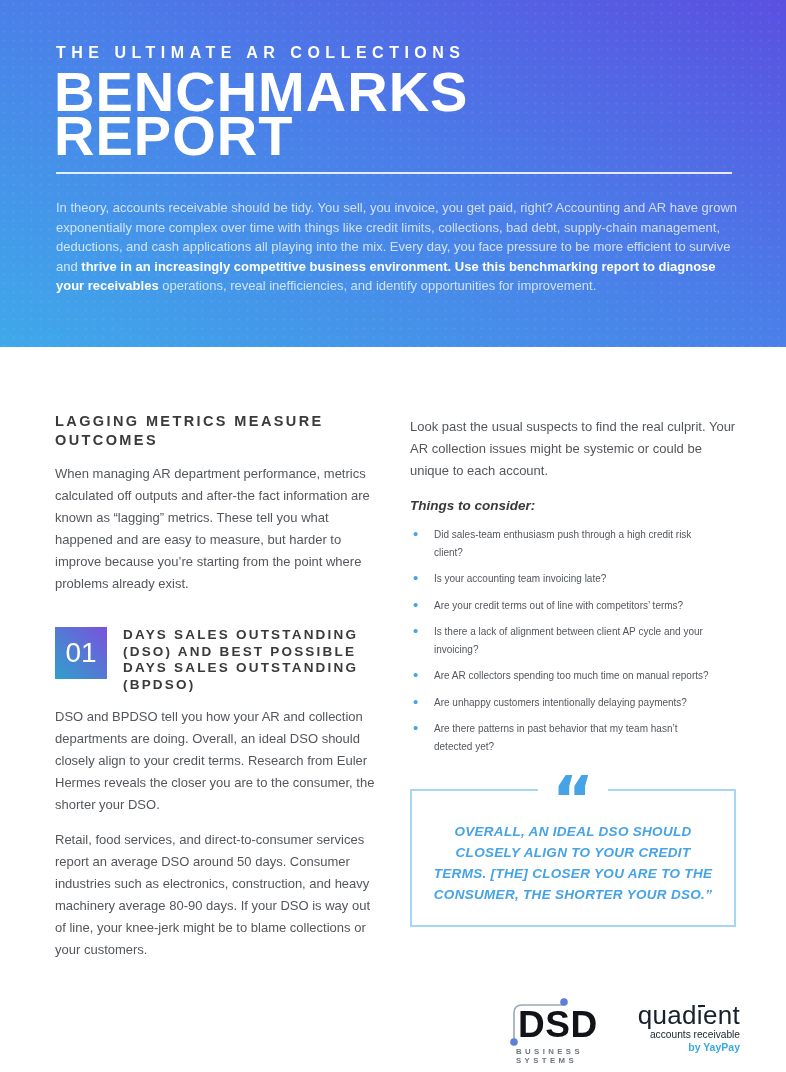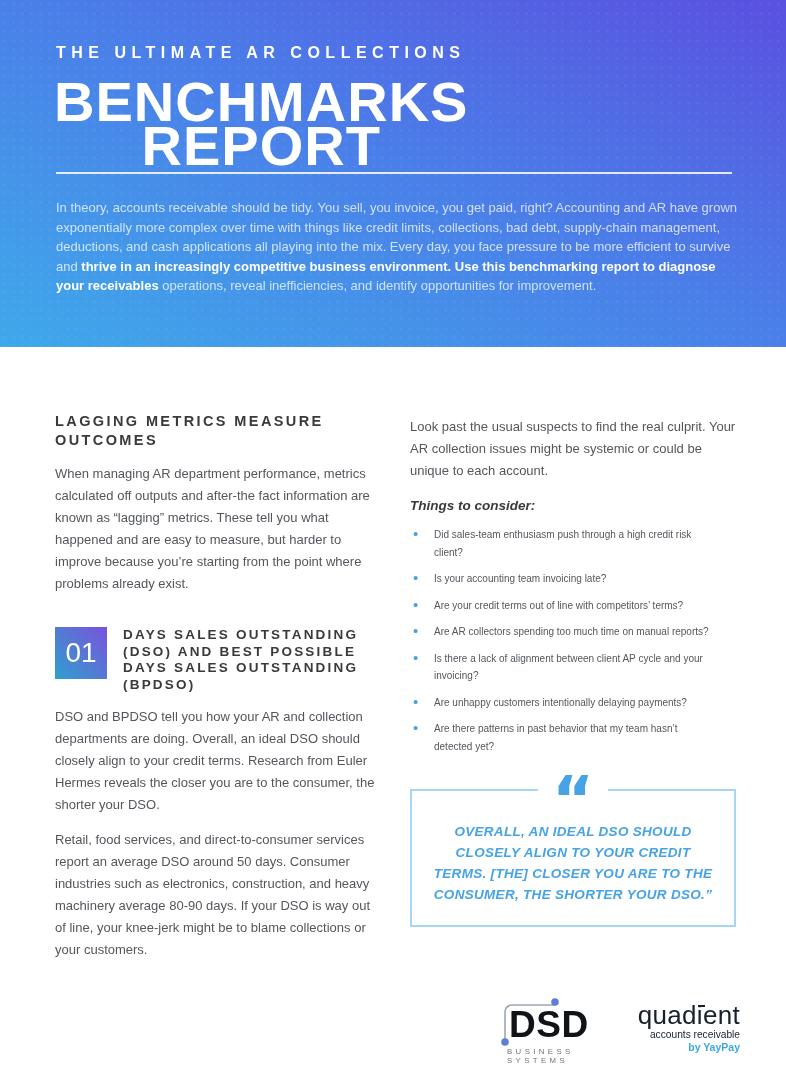--- a/index.html
+++ b/index.html
@@ -16,22 +16,22 @@
     background-image:
       radial-gradient(rgba(255,255,255,0.055) 1px, transparent 1.2px),
       linear-gradient(to top right, var(--header-grad-start), var(--header-grad-mid) 55%, var(--header-grad-end));
     background-size:9px 9px, 100% 100%;
   }
   .kicker {
     position:absolute; left:56px; top:44px;
     color:#ffffff; font-size:16px; font-weight:bold; letter-spacing:5.5px;
   }
   .hero-title {
-    position:absolute; left:54px; top:80px;
-    color:#ffffff; font-weight:bold; font-size:56px; line-height:44px; letter-spacing:1px;text-align:center;
+    position:absolute; left:54px; top:70px;
+    color:#ffffff; font-weight:bold; font-size:56px; line-height:44px; letter-spacing:1px;
   }
   .hero-title span { display:block; }
   .rule {
     position:absolute; left:56px; top:172px; width:676px; height:2px;
     background:rgba(255,255,255,0.85);
   }
   .intro {
     position:absolute; left:56px; top:198px; width:684px;
     color:rgba(255,255,255,0.74); font-size:13px; line-height:19.5px; font-weight:normal;
   }
@@ -90,31 +90,31 @@
     font-family:"DejaVu Sans", sans-serif;
   }
   .quote-text {
     color:var(--accent-blue); font-size:13.5px; font-weight:bold; font-style:italic;
     line-height:21px; letter-spacing:0.3px;text-align:center;
   }
 
   
   .logos {
     position:absolute; top:988px; left:0; width:740px;
-    display:flex; justify-content:flex-end; align-items:center; gap:12px;
+    display:flex; justify-content:flex-end; align-items:center; gap:3px;
   }
   .dsd-logo { position:relative; width:114px; height:74px; }
   .dsd-logo svg { position:absolute; left:0; top:0; }
   .dsd-name {
     position:absolute; left:15px; top:16px;
     font-size:37px; font-weight:bold; color:var(--dsd-text); letter-spacing:0.5px;
   }
   .dsd-tag {
     position:absolute; left:13px; top:59px;
-    font-size:7.8px; letter-spacing:3.4px; color:var(--dsd-tag); font-weight:normal;
+    font-size:7.8px; letter-spacing:3.4px; color:var(--dsd-tag); font-weight:bold;
   }
   .quadient-logo { width:120px; text-align:right; padding-top:4px; }
   .q-name {
     position:relative; display:inline-block;
     font-size:26px; line-height:27px; color:var(--quadient-text); font-weight:normal; letter-spacing:0.3px;
   }
   .q-ibar {
     position:absolute; right:35px; top:3px; width:7px; height:2.5px;
     background:var(--quadient-text);
   }
@@ -152,22 +152,22 @@
     </section>
 
     <section class="col col-right">
       <p class="body-p" style="margin-top:8px;">Look past the usual suspects to find the real culprit. Your AR collection issues might be systemic or could be unique to each account.</p>
       <p class="things-label">Things to consider:</p>
 
       <ul class="bullets">
         <li>Did sales-team enthusiasm push through a high credit risk client?</li>
         <li>Is your accounting team invoicing late?</li>
         <li>Are your credit terms out of line with competitors’ terms?</li>
+        <li>Is there a lack of alignment between client AP cycle and your invoicing?</li>
         <li>Are AR collectors spending too much time on manual reports?</li>
-        <li>Is there a lack of alignment between client AP cycle and your invoicing?</li>
         <li>Are unhappy customers intentionally delaying payments?</li>
         <li>Are there patterns in past behavior that my team hasn’t detected yet?</li>
       </ul>
 
       <figure class="quote-box">
         <span class="quote-mark">“</span>
         <blockquote class="quote-text">OVERALL, AN IDEAL DSO SHOULD CLOSELY ALIGN TO YOUR CREDIT TERMS. [THE] CLOSER YOU ARE TO THE CONSUMER, THE SHORTER YOUR DSO.”</blockquote>
       </figure>
     </section>
   </main>

